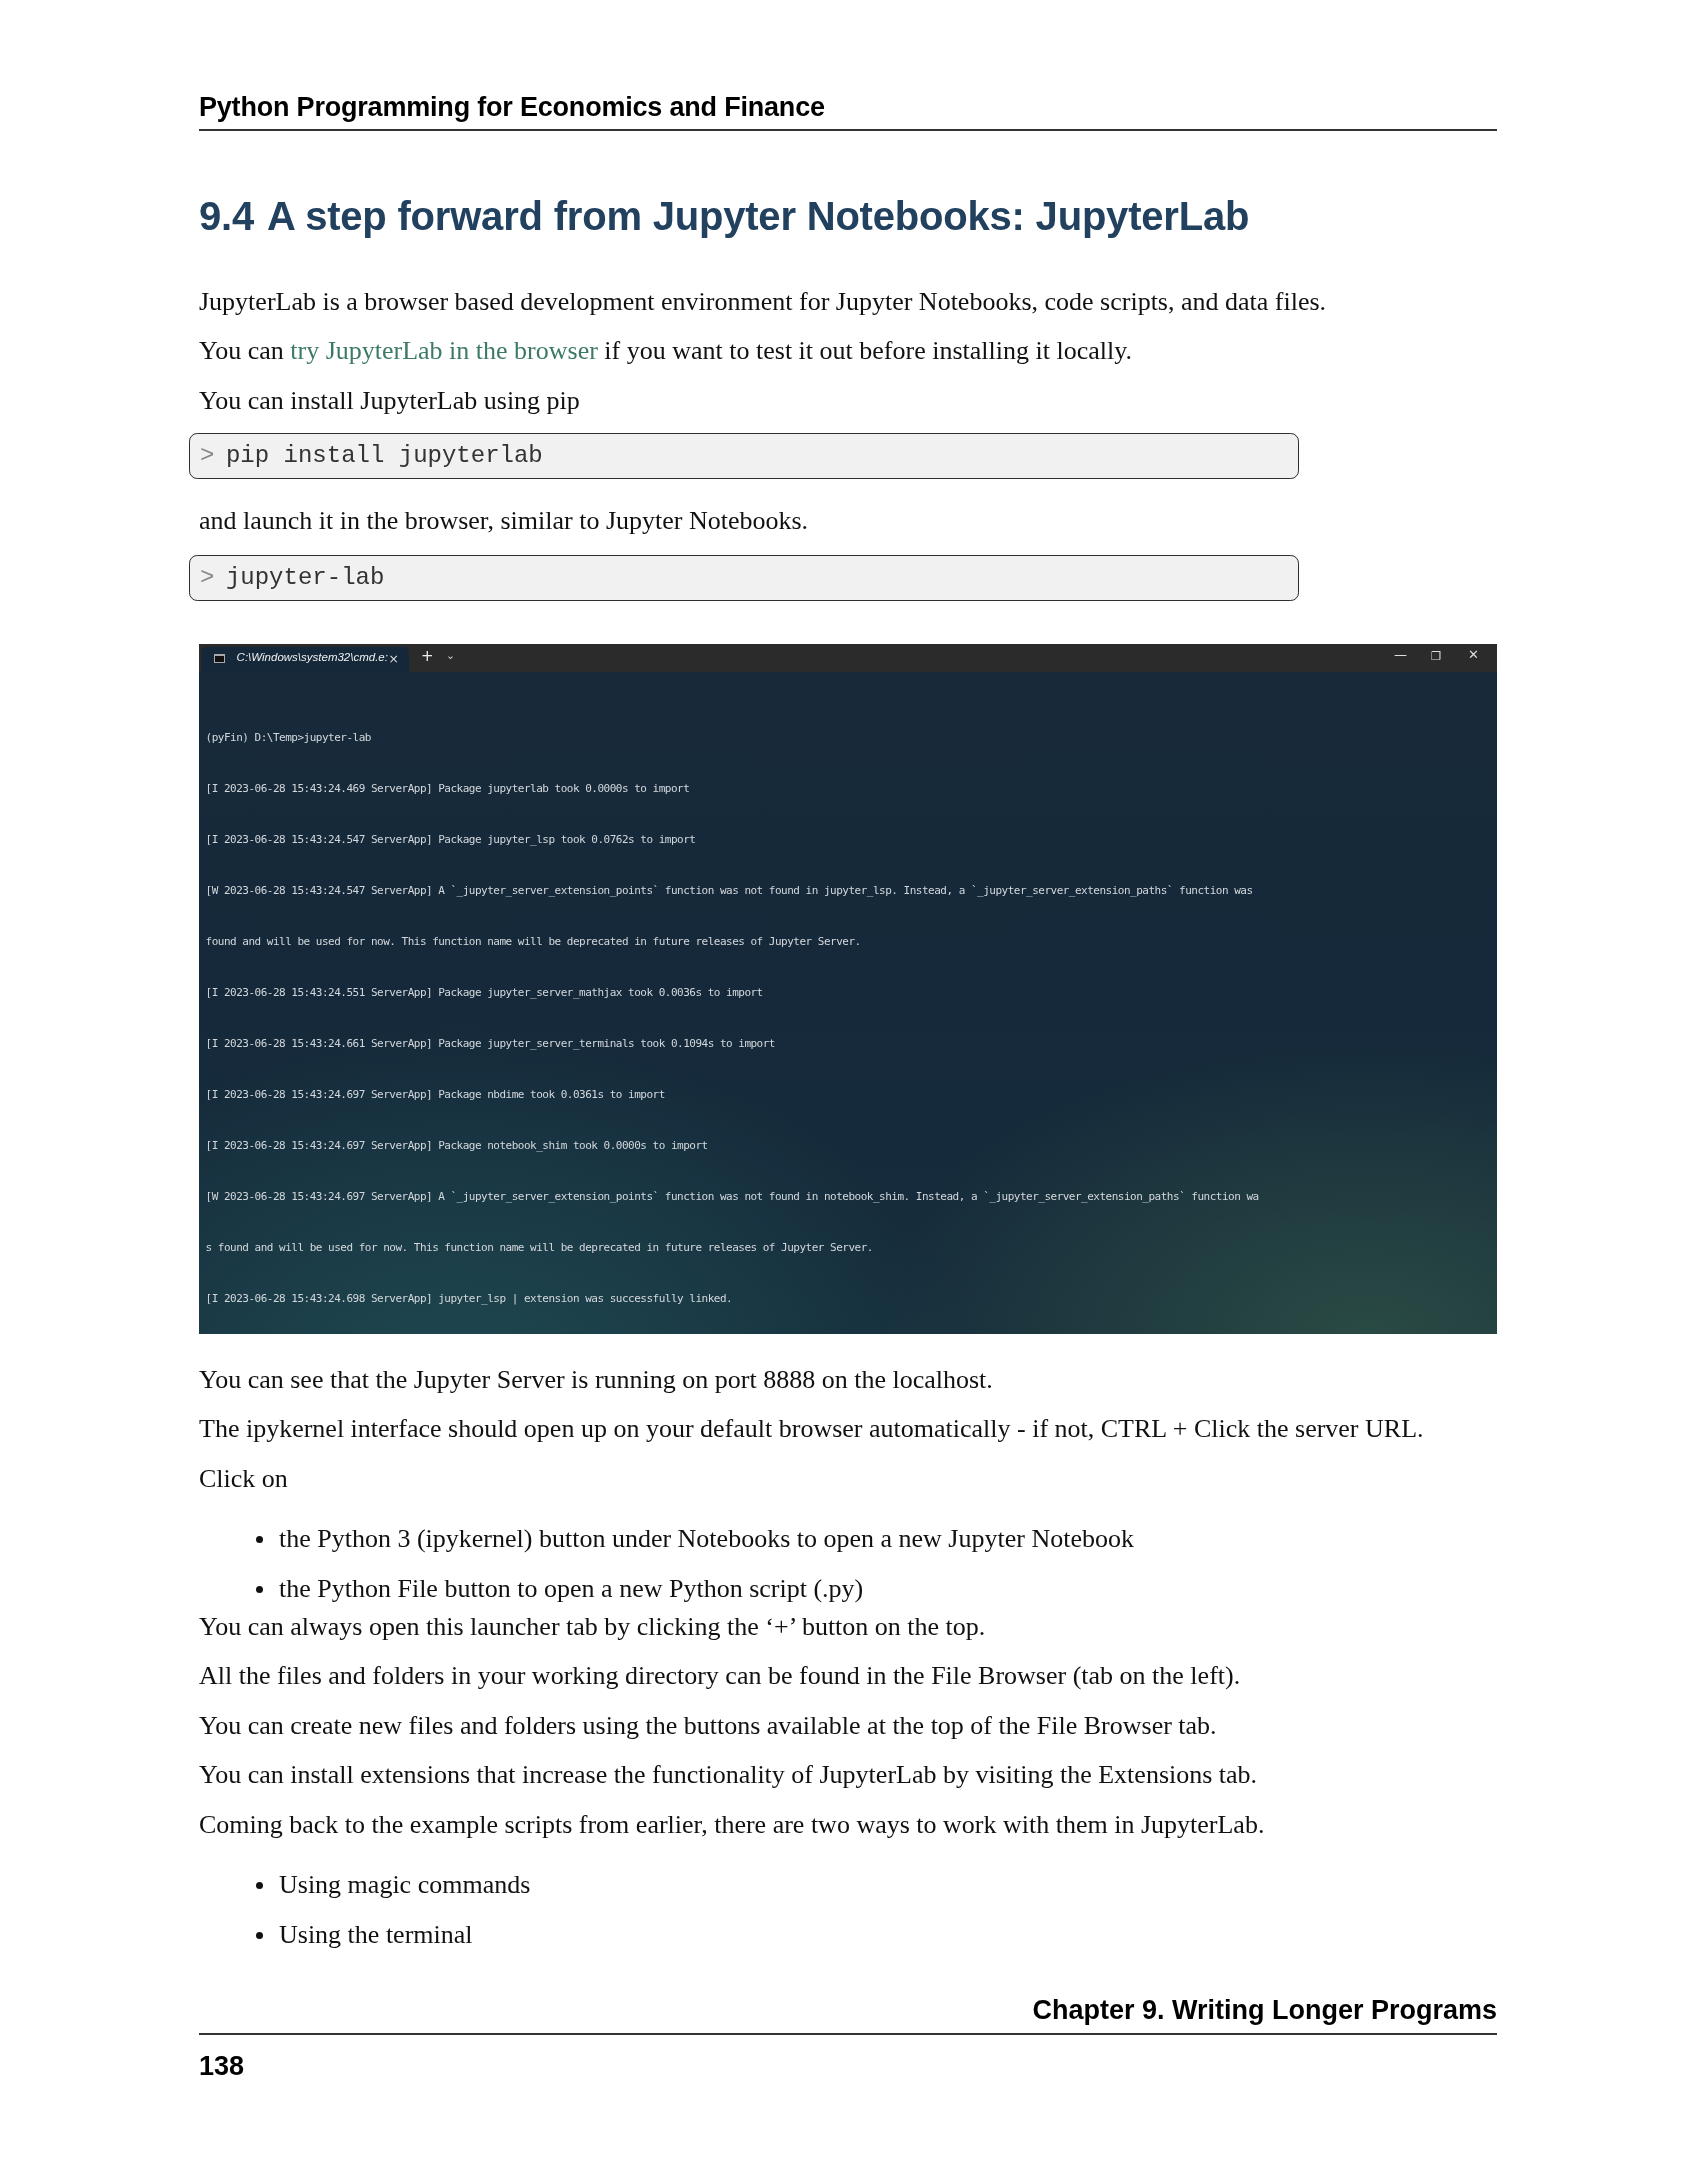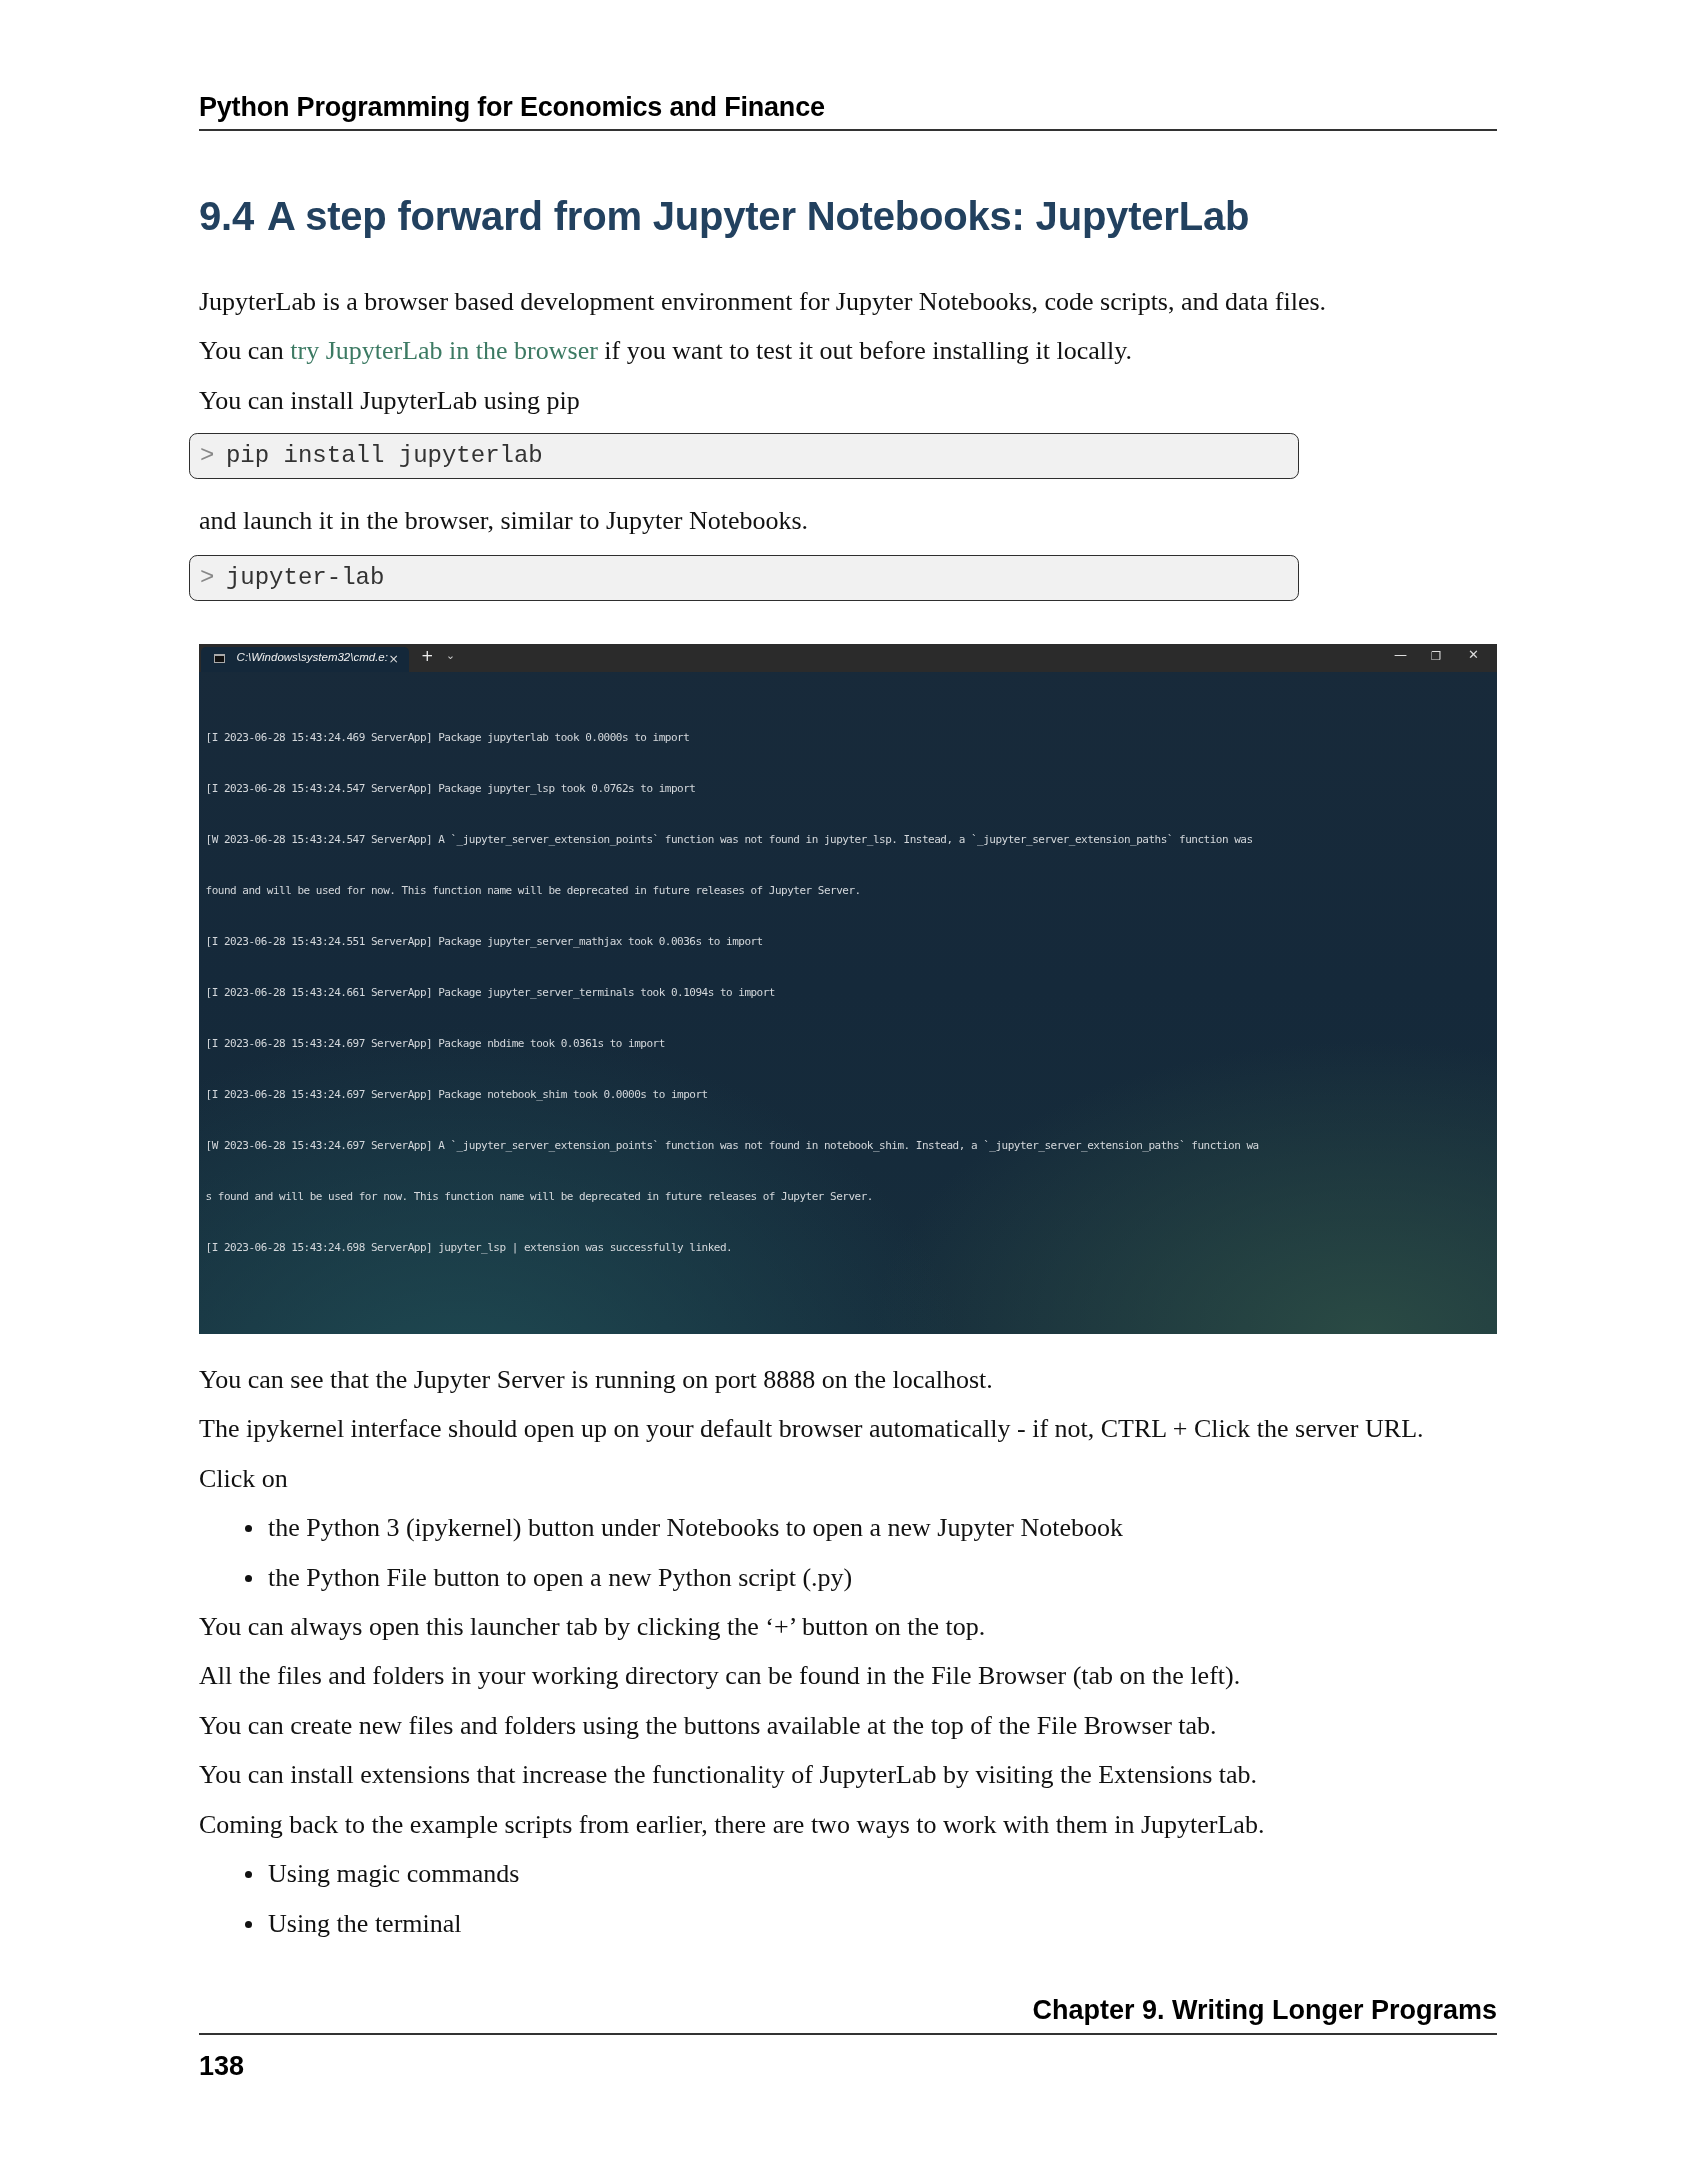--- a/index.html
+++ b/index.html
@@ -69,21 +69,21 @@
     .win-max { left: 1232px; font-size: 11.5px; top: 5px; }
     .win-close { left: 1269px; }
 
     .term-body {
       position: absolute; top: 51px; left: 6.6px; right: 5px;
       font-family: "DejaVu Sans Mono", monospace; font-size: 11px; color: #d4d8dc;
       line-height: 17px; white-space: pre; letter-spacing: -0.5px;
     }
     .term-line { height: 17px; }
 
-    .bullet-list { position: absolute; left: 0; margin: 0; padding: 0; list-style: none; }
+    .bullet-list { position: absolute; left: 0; margin: 11px; padding: 0; list-style: none; }
     .bullet-list li {
       position: relative; padding-left: 69px;
       font-family: "Liberation Serif", serif; font-size: 26px; color: #111; line-height: 33px; white-space: nowrap;
     }
     .bullet-list li .dot {
       position: absolute; left: 46px; top: 14px; width: 7.4px; height: 7.4px; border-radius: 50%; background: #111;
     }
 
     .footer-rule { position: absolute; top: 2033px; left: 0; width: 1298px; height: 1.6px; background: #333; }
     .page-number {
@@ -128,20 +128,21 @@
         <span class="term-tab-label">C:\Windows\system32\cmd.e:</span>
         <span class="term-tab-close">×</span>
       </div>
       <span class="term-newtab">+</span>
       <span class="term-dropdown">⌄</span>
       <span class="win-btn win-min">—</span>
       <span class="win-btn win-max">❐</span>
       <span class="win-btn win-close">✕</span>
     </div>
     <div class="term-body">
+      <div class="term-line">(pyFin) D:\Temp&gt;jupyter-lab</div>
       <div class="term-line">[I 2023-06-28 15:43:24.469 ServerApp] Package jupyterlab took 0.0000s to import</div>
       <div class="term-line">[I 2023-06-28 15:43:24.547 ServerApp] Package jupyter_lsp took 0.0762s to import</div>
       <div class="term-line">[W 2023-06-28 15:43:24.547 ServerApp] A `_jupyter_server_extension_points` function was not found in jupyter_lsp. Instead, a `_jupyter_server_extension_paths` function was</div>
       <div class="term-line">found and will be used for now. This function name will be deprecated in future releases of Jupyter Server.</div>
       <div class="term-line">[I 2023-06-28 15:43:24.551 ServerApp] Package jupyter_server_mathjax took 0.0036s to import</div>
       <div class="term-line">[I 2023-06-28 15:43:24.661 ServerApp] Package jupyter_server_terminals took 0.1094s to import</div>
       <div class="term-line">[I 2023-06-28 15:43:24.697 ServerApp] Package nbdime took 0.0361s to import</div>
       <div class="term-line">[I 2023-06-28 15:43:24.697 ServerApp] Package notebook_shim took 0.0000s to import</div>
       <div class="term-line">[W 2023-06-28 15:43:24.697 ServerApp] A `_jupyter_server_extension_points` function was not found in notebook_shim. Instead, a `_jupyter_server_extension_paths` function wa</div>
       <div class="term-line">s found and will be used for now. This function name will be deprecated in future releases of Jupyter Server.</div>

